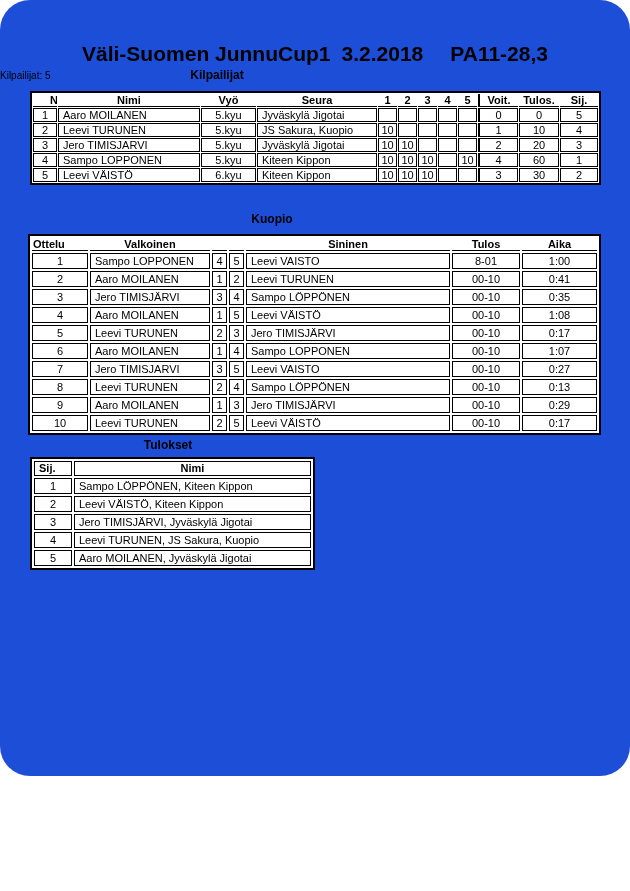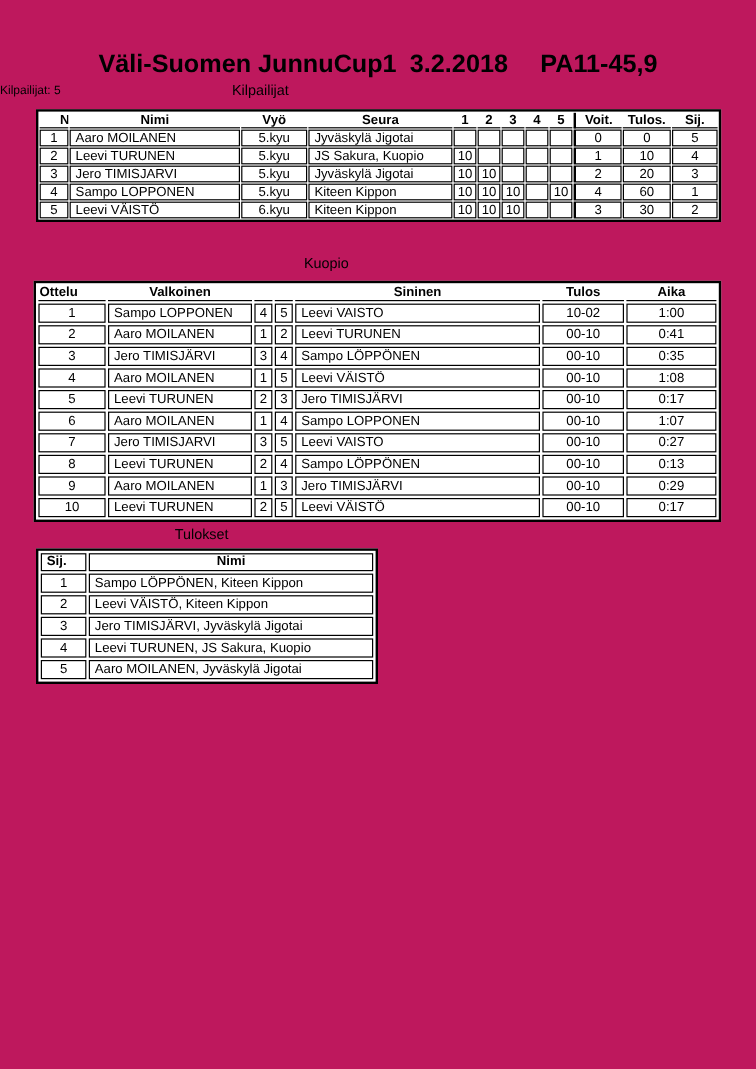--- a/index.html
+++ b/index.html
@@ -1,29 +1,29 @@
 <!DOCTYPE html>
 <html><head>
 <meta charset="utf-8">
 <style>
   html,body{margin:0;padding:0;background:#fff;}
   .page{
-    position:relative;width:630px;height:891px;background:#be185d;
-    font-family:"Liberation Sans",sans-serif;color:#000;overflow:hidden;
+    position:relative;width:630px;height:776px;background:#1d4ed8;
+    font-family:"Liberation Sans",sans-serif;color:#000;overflow:hidden;border-radius:30px;
   }
   
   .title{
     position:absolute;top:42px;left:0;width:630px;
     display:flex;justify-content:center;align-items:baseline;
     font-weight:bold;font-size:21px;white-space:nowrap;
   }
   .title .gap-date{margin-left:11px}
   .title .gap-cat{margin-left:27px}
   
-  .sec{position:absolute;font-size:12px;font-weight:normal;transform:translateX(-50%);white-space:nowrap}
+  .sec{position:absolute;font-size:12px;font-weight:bold;transform:translateX(-50%);white-space:nowrap}
   .sec-kilpailijat{left:217px;top:68px}
   .sec-ottelut{left:272px;top:212px}
   .sec-tulokset{left:168px;top:438px}
   .count{position:absolute;top:70px;left:0;width:600px;text-align:left;font-size:10px}
   
   .twrap{position:absolute;border:2px solid #000;background:#fff}
   #t1{left:30px;top:91px}
   #t2{left:28px;top:234px}
   #t3{left:30px;top:457px}
   table{border-collapse:separate;table-layout:fixed;font-size:11px;color:#000}
@@ -44,21 +44,21 @@
   .thick{border-left:2px solid #000 !important}
 </style>
 </head>
 <body>
 
 <div class="page">
 
   <div class="title">
     <span>Väli-Suomen JunnuCup1</span>
     <span class="gap-date">3.2.2018</span>
-    <span class="gap-cat">PA11-45,9</span>
+    <span class="gap-cat">PA11-28,3</span>
   </div>
 
   <div class="sec sec-kilpailijat">Kilpailijat</div>
   <div class="count">Kilpailijat: 5</div>
 
   <div class="twrap" id="t1">
     <table>
       <colgroup>
         <col style="width:24px">
           <col style="width:142px">
@@ -194,21 +194,21 @@
         </tr>
       </thead>
       <tbody>
 
           <tr>
             <td class="c">1</td>
             <td class="l">Sampo LOPPONEN</td>
             <td class="c">4</td>
             <td class="c">5</td>
             <td class="l">Leevi VAISTO</td>
-            <td class="c">10-02</td>
+            <td class="c">8-01</td>
             <td class="c">1:00</td>
           </tr>
 
           <tr>
             <td class="c">2</td>
             <td class="l">Aaro MOILANEN</td>
             <td class="c">1</td>
             <td class="c">2</td>
             <td class="l">Leevi TURUNEN</td>
             <td class="c">00-10</td>

